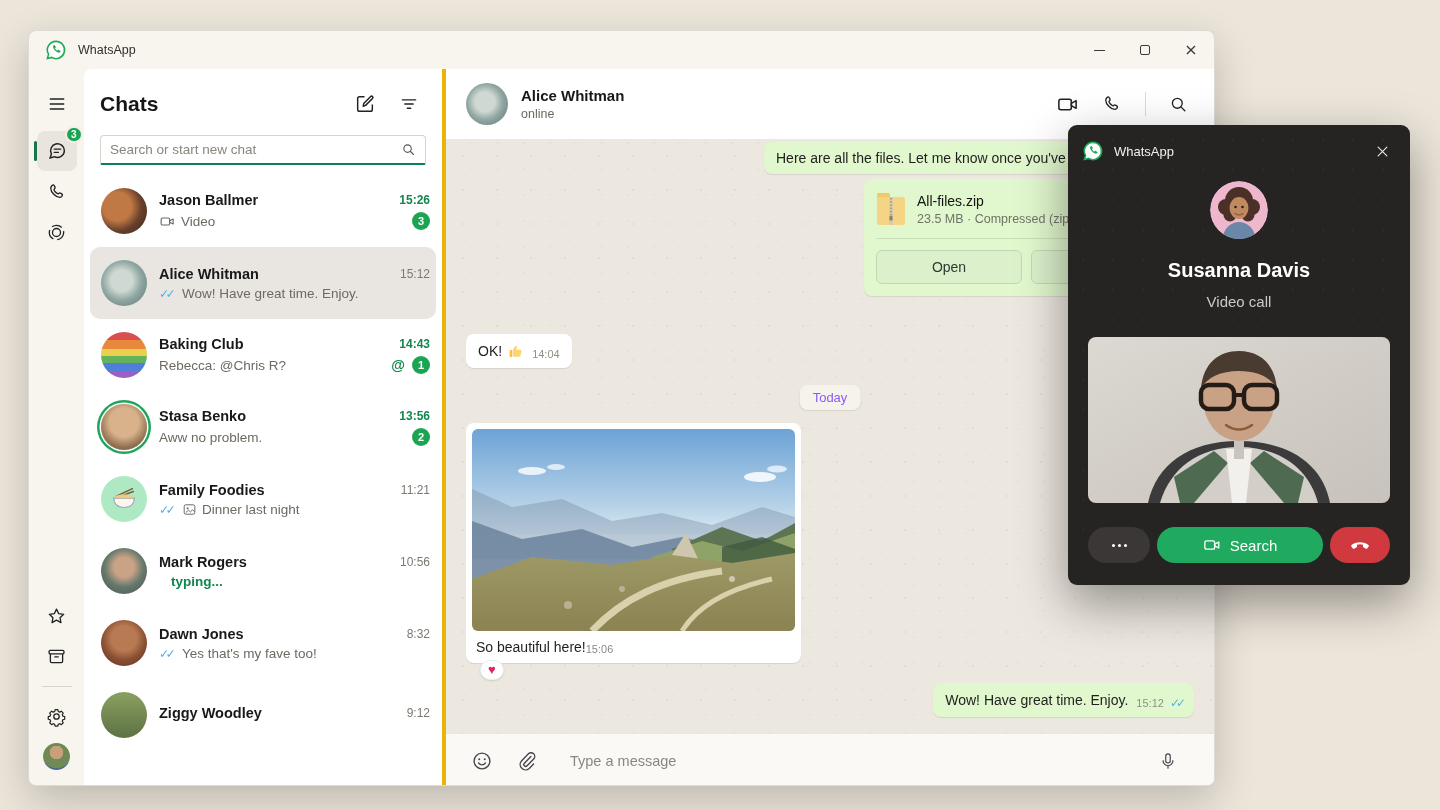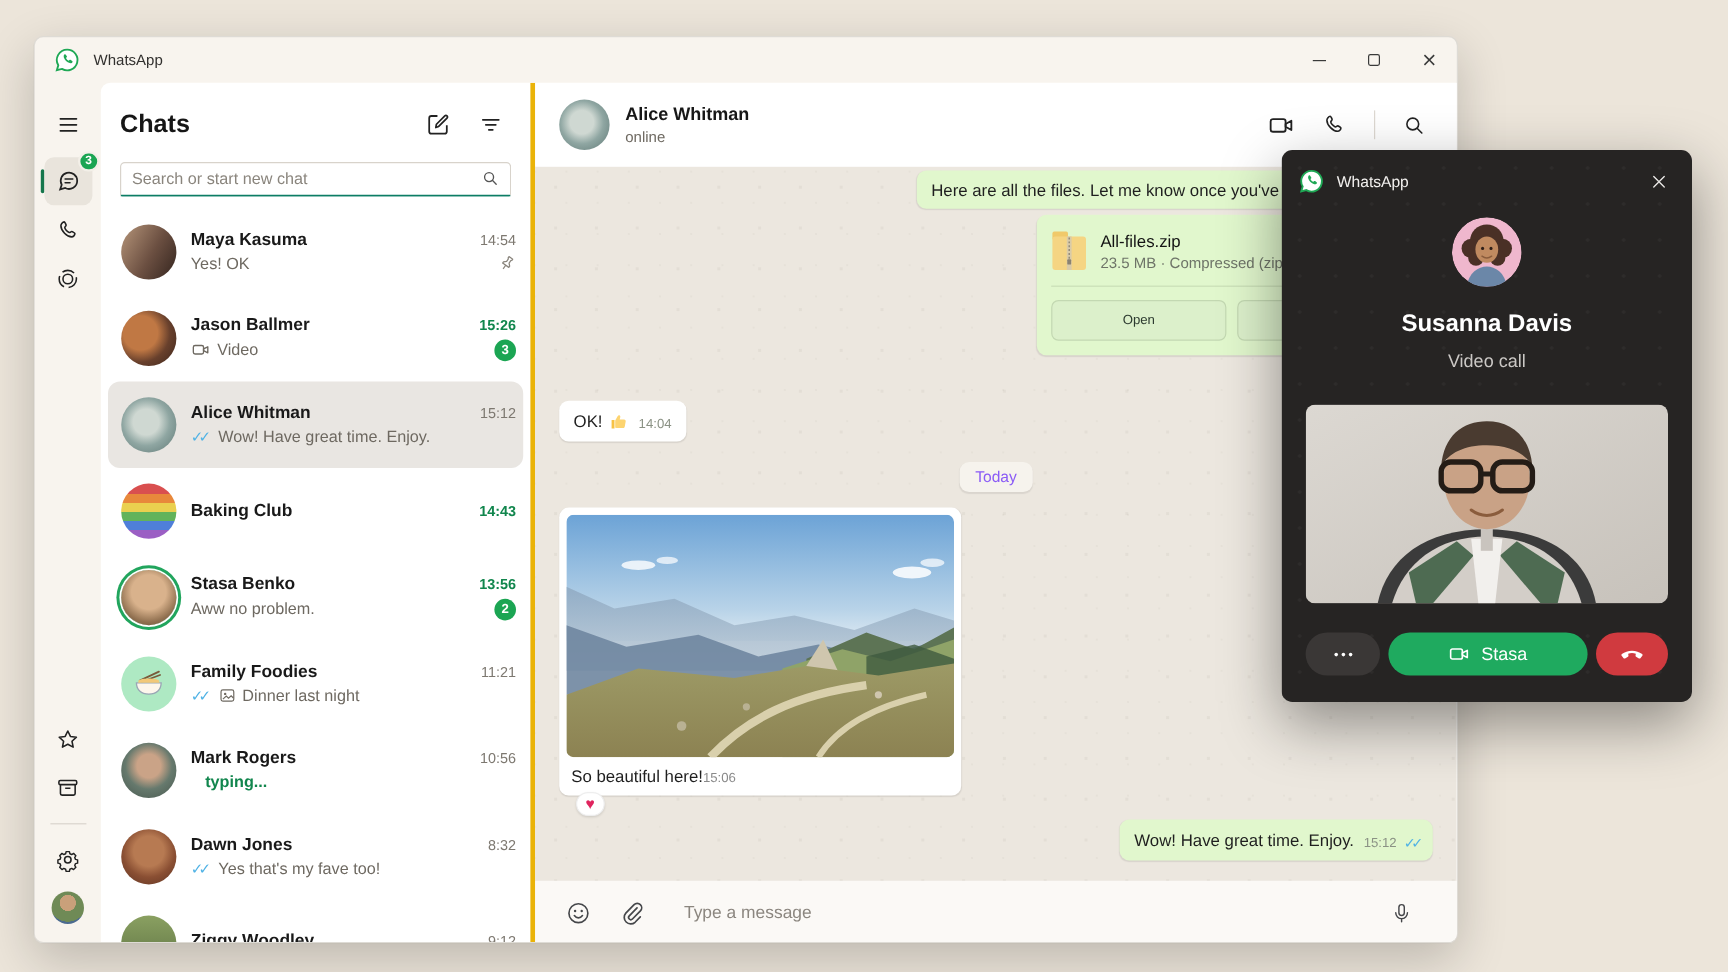--- a/index.html
+++ b/index.html
@@ -98,21 +98,21 @@
 
   .msg-files { top:3px; right:25px; width:425px; padding:8px 12px; white-space:nowrap; overflow:hidden; }
 
   .msg-file { top:40px; right:25px; width:325px; padding:12px; }
   .filerow { display:flex; align-items:center; gap:11px; }
   .fname { font-size:14px; color:#141414; }
   .fmeta { font-size:12.5px; color:#6e7468; margin-top:3px; white-space:nowrap; overflow:hidden; }
   .fdivider { height:1px; background:rgba(60,80,50,.14); margin:11px 0; }
   .fbtns { display:flex; gap:9px; }
   .fbtn { flex:1; height:34px; border-radius:6px; background:#dcf0cb; border:1px solid #c3d8b2;
-      display:flex; align-items:center; justify-content:center; font-size:11px; color:#2c3a2f; }
+      display:flex; align-items:center; justify-content:center; font-size:14px; color:#2c3a2f; }
 
   .msg-ok { top:195px; left:20px; padding:9px 12px; display:flex; align-items:center; }
   .thumb { width:16px; height:16px; margin-left:6px; }
 
   .date-pill { position:absolute; top:246px; left:50%; transform:translateX(-50%); background:#f6f3ed;
       border-radius:8px; padding:5px 13px; font-size:13px; color:#8b5cf6; box-shadow:0 1px 1px rgba(0,0,0,.08); }
 
   .msg-photo { top:284px; left:20px; width:335px; padding:6px; background:#fff; }
   .photo { width:323px; height:202px; border-radius:6px; display:block; }
   .capline { display:flex; align-items:flex-end; justify-content:flex-start; padding:8px 4px 2px 4px; }
@@ -245,39 +245,20 @@
           <div class="searchbox">
             <input type="text" placeholder="Search or start new chat" style="">
             <svg width="15" height="15" viewBox="0 0 24 24">
                 <circle cx="10.5" cy="10.5" r="6" fill="none" stroke="#555" stroke-width="1.8"></circle>
                 <path stroke="#555" stroke-width="1.8" stroke-linecap="round" d="M15.2 15.2 20 20"></path>
               </svg>
           </div>
 
           <div class="rows">
 
-            <div class="row">
-              <span class="avatar av-maya"></span>
-              <div class="rmain">
-                <div class="rline">
-                    <span class="rname">Maya Kasuma</span>
-                    <span class="rtime">14:54</span>
-                  </div>
-                <div class="rline">
-                    <span class="rprev">
-                      <span>Yes! OK</span>
-                    </span>
-                  <span class="rmeta">
-                      <svg width="15" height="15" viewBox="0 0 24 24" style="transform:rotate(35deg)">
-                        <path fill="none" stroke="#8a857d" stroke-width="1.7" stroke-linejoin="round" d="M9 3h6v2l-1 1v4l3 3v2H7v-2l3-3V6L9 5zM12 15v6"></path>
-                      </svg>
-                    </span>
-                </div>
-              </div>
-            </div>
 
             <div class="row">
               <span class="avatar av-jason"></span>
               <div class="rmain">
                 <div class="rline">
                     <span class="rname">Jason Ballmer</span>
                     <span class="rtime green">15:26</span>
                   </div>
                 <div class="rline">
                     <span class="rprev">
@@ -310,20 +291,29 @@
               </div>
             </div>
 
             <div class="row">
               <span class="avatar av-baking"></span>
               <div class="rmain">
                 <div class="rline">
                     <span class="rname">Baking Club</span>
                     <span class="rtime green">14:43</span>
                   </div>
+                <div class="rline">
+                    <span class="rprev">
+                      <span>Rebecca: @Chris R?</span>
+                    </span>
+                  <span class="rmeta">
+                      <span class="atsign">@</span>
+                      <span class="badge">1</span>
+                    </span>
+                </div>
               </div>
             </div>
 
             <div class="row">
               <span class="avatar ring">
                   <span class="avclip av-stasa"></span>
                 </span>
               <div class="rmain">
                 <div class="rline">
                     <span class="rname">Stasa Benko</span>
@@ -615,21 +605,21 @@
       <div class="cp-more">
           <i></i>
           <i></i>
           <i></i>
         </div>
       <div class="cp-accept">
         <svg width="18" height="18" viewBox="0 0 24 24">
             <rect x="2.5" y="6.5" width="13" height="11" rx="2" fill="none" stroke="#fff" stroke-width="1.8"></rect>
             <path fill="none" stroke="#fff" stroke-width="1.8" stroke-linejoin="round" d="M15.5 10.8 21 8v8l-5.5-2.8z"></path>
           </svg>
-        <span>Stasa</span>
+        <span>Search</span>
       </div>
       <div class="cp-decline">
         <svg width="22" height="22" viewBox="0 0 24 24">
             <path fill="#fff" d="M12 9c-3.5 0-6.7 1.1-9.2 3.1-.5.4-.6 1.1-.2 1.6l1.6 2c.4.5 1 .6 1.5.3l2.6-1.6c.4-.2.6-.7.5-1.1l-.3-1.6c1.1-.4 2.3-.6 3.5-.6s2.4.2 3.5.6l-.3 1.6c-.1.4.1.9.5 1.1l2.6 1.6c.5.3 1.1.2 1.5-.3l1.6-2c.4-.5.3-1.2-.2-1.6C18.7 10.1 15.5 9 12 9z"></path>
           </svg>
       </div>
     </div>
   </div>
 
 </div>

